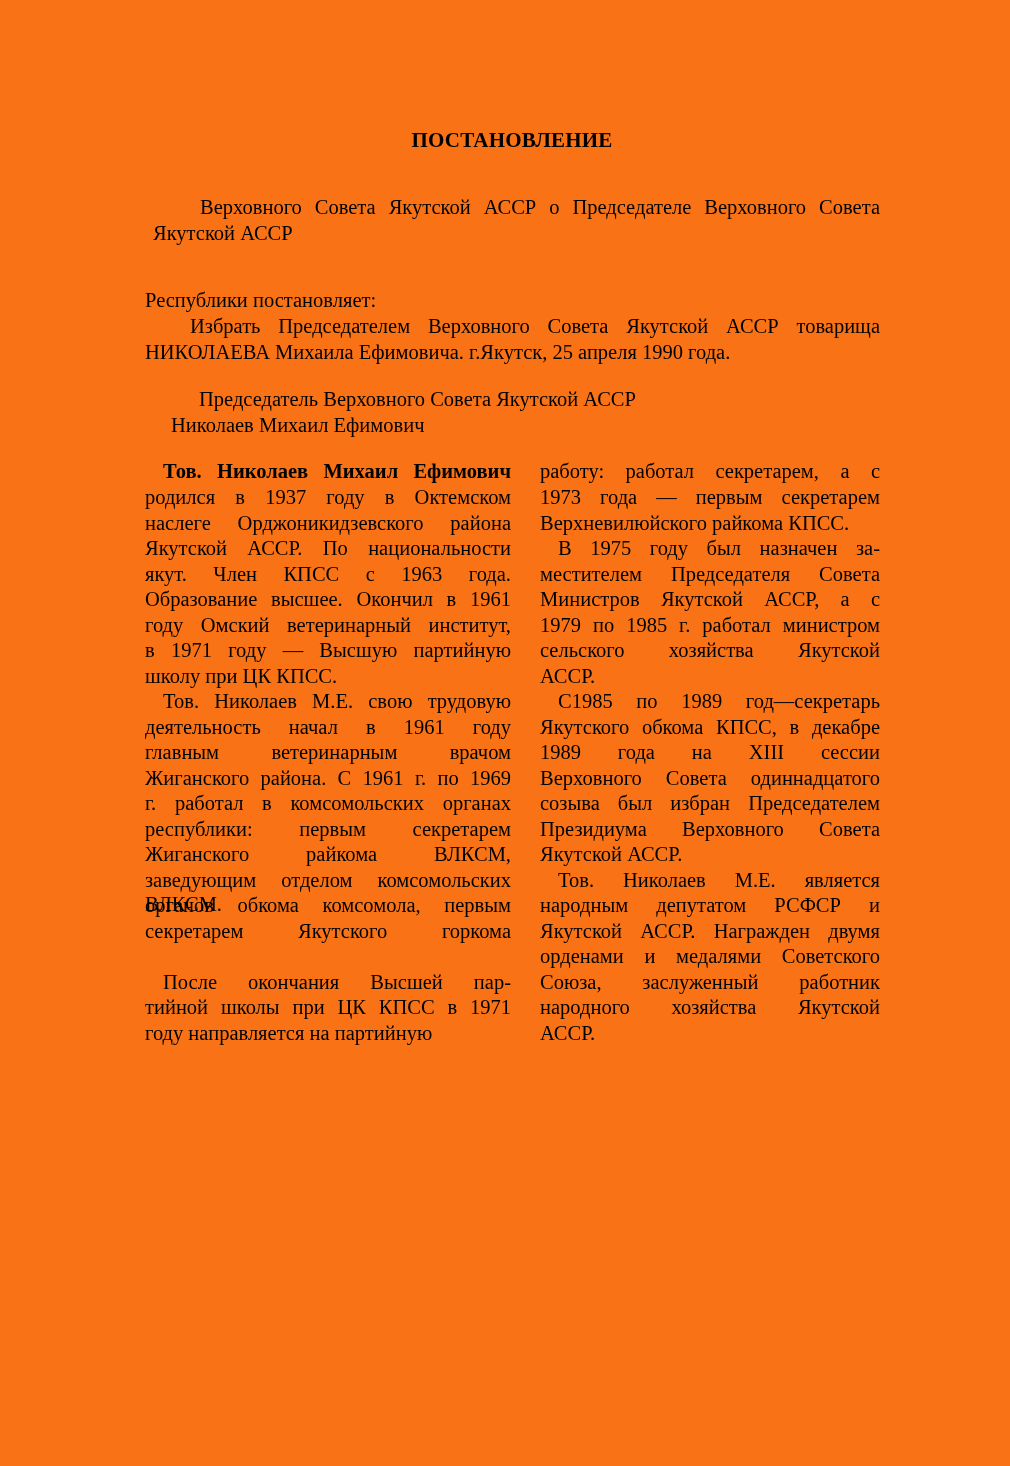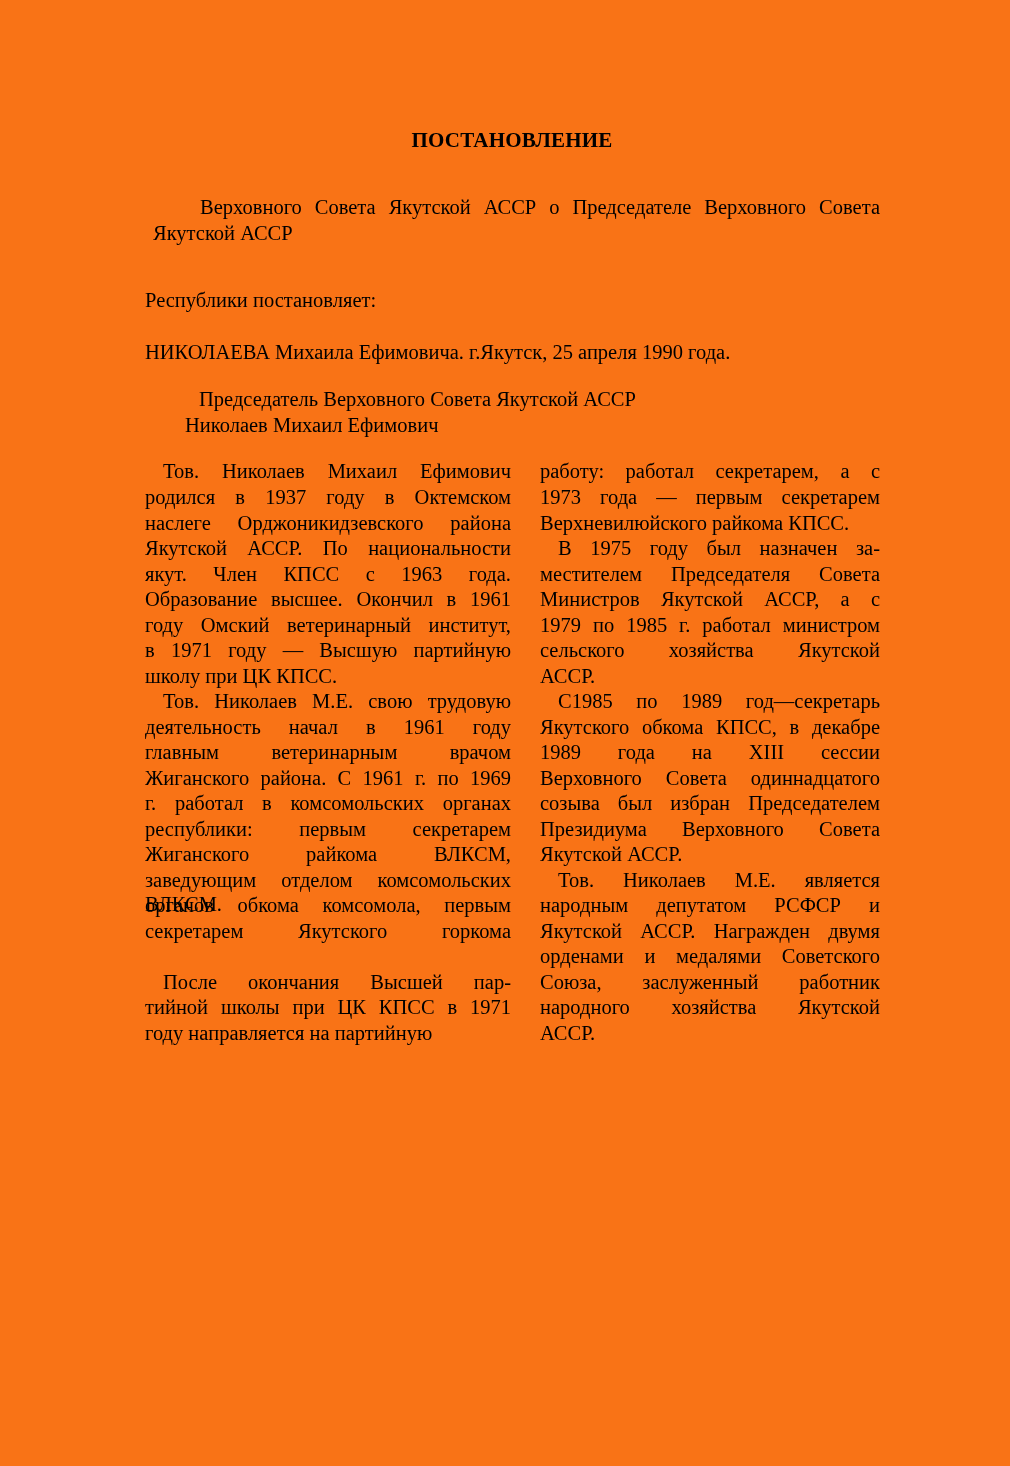--- a/index.html
+++ b/index.html
@@ -60,27 +60,28 @@
 <body>
 
 <div class="page">
 
   <div class="title">ПОСТАНОВЛЕНИЕ</div>
 
   <div class="jline full-ind-a" style="top:194px;">Верховного Совета Якутской АССР о Председателе Верховного Совета</div>
   <div class="line" style="left:153px; top:220px;">Якутской АССР</div>
 
   <div class="line" style="left:145px; top:287px;">Республики постановляет:</div>
+  <div class="jline full-ind-c" style="top:313px;">Избрать Председателем Верховного Совета Якутской АССР товарища</div>
   <div class="line" style="left:145px; top:339px;">НИКОЛАЕВА Михаила Ефимовича. г.Якутск, 25 апреля 1990 года.</div>
 
   <div class="line" style="left:199px; top:386px;">Председатель Верховного Совета Якутской АССР</div>
-  <div class="line" style="left:171px; top:412px;margin-left:14px;">Николаев Михаил Ефимович</div>
+  <div class="line" style="left:171px; top:412px;">Николаев Михаил Ефимович</div>
 
   <div>
-    <div class="jline col-left-ind" style="top:458px;">Тов. Николаев Михаил Ефимович</div>
+    <div class="jline col-left-ind" style="top:458px;font-weight:bold;">Тов. Николаев Михаил Ефимович</div>
     <div class="jline col-left" style="top:484px;">родился в 1937 году в Октемском</div>
     <div class="jline col-left" style="top:510px;">наслеге Орджоникидзевского района</div>
     <div class="jline col-left" style="top:535px;">Якутской АССР. По национальности</div>
     <div class="jline col-left" style="top:561px;">якут. Член КПСС с 1963 года.</div>
     <div class="jline col-left" style="top:586px;">Образование высшее. Окончил в 1961</div>
     <div class="jline col-left" style="top:612px;">году Омский ветеринарный институт,</div>
     <div class="jline col-left" style="top:637px;">в 1971 году — Высшую партийную</div>
     <div class="line" style="left:145px; top:663px;">школу при ЦК КПСС.</div>
     <div class="jline col-left-ind" style="top:688px;">Тов. Николаев М.Е. свою трудовую</div>
     <div class="jline col-left" style="top:714px;">деятельность начал в 1961 году</div>

